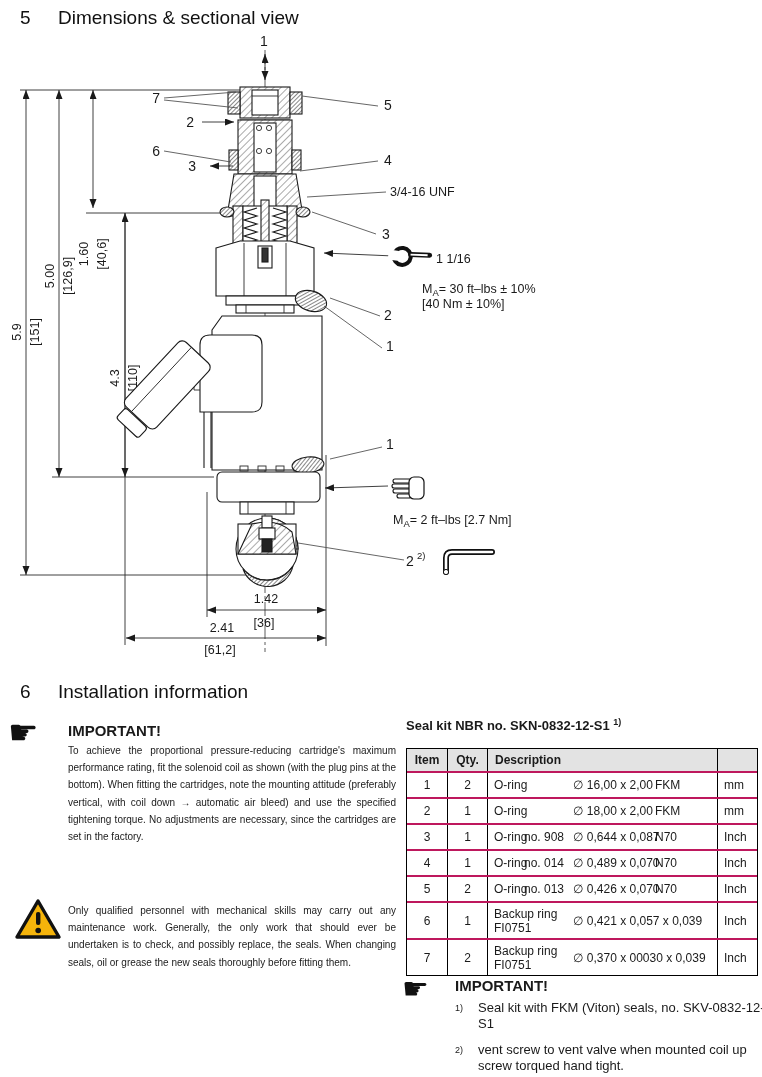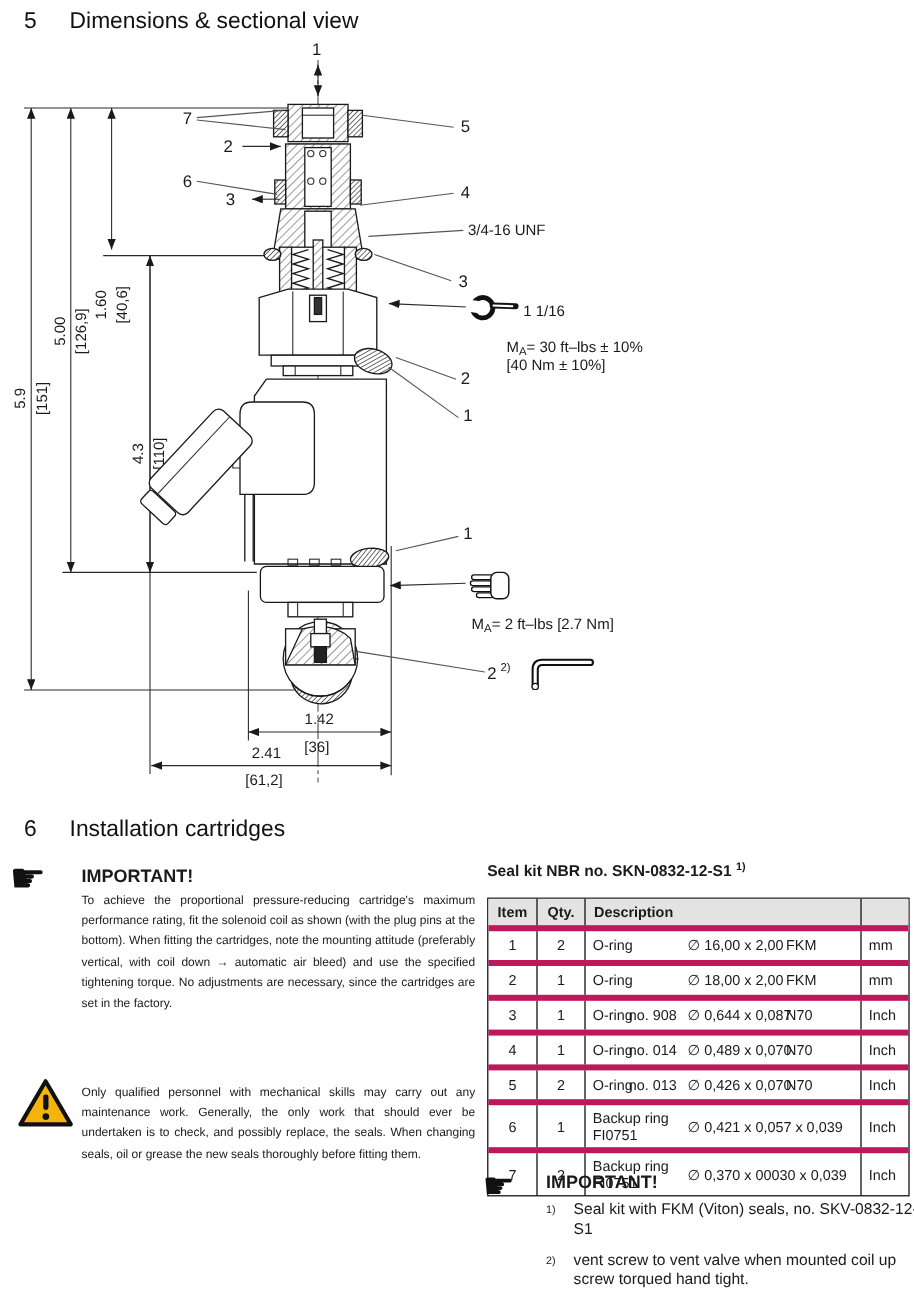--- a/index.html
+++ b/index.html
@@ -20,21 +20,21 @@
   .part{stroke:#1a1a1a;stroke-width:1.1;}
   .cl{stroke:#333;stroke-width:0.8;stroke-dasharray:14 3 3 3;fill:none;}
   
   .note-title{font-size:15px;font-weight:bold;}
   .note-body{font-size:10px;line-height:17.2px;text-align:justify;margin-top:3px;}
   .hand-glyph{font-size:34px;line-height:34px;color:#111;}
   
   .kit-title{position:absolute;left:406px;top:717px;font-size:13px;font-weight:bold;}
   .kit-title sup{font-size:9px;}
   .tbl{position:absolute;left:406px;top:748px;width:352px;border:1px solid #000;font-size:12px;box-sizing:border-box;}
-  .tr{display:flex;border-bottom:5px solid #be185d;height:24px;}
+  .tr{display:flex;border-bottom:2px solid #be185d;height:24px;}
   .tr:last-child{border-bottom:none;}
   .tr.tall{height:35px;}
   .tr.hdr{height:22px;background:#e3e3e3;font-weight:bold;}
   .td{border-right:1px solid #000;display:flex;align-items:center;box-sizing:border-box;}
   .td:last-child{border-right:none;}
   .c-item{width:41px;justify-content:center;}
   .c-qty{width:40px;justify-content:center;}
   .c-desc{width:230px;position:relative;}
   .c-desc.pad{padding-left:7px;}
   .c-unit{width:39px;padding-left:6px;text-align:center;}
@@ -253,21 +253,21 @@
     <g>
       <path d="M446,572 L446,558 Q446,552 452,552 L492,552" fill="none" stroke="#111" stroke-width="6" stroke-linecap="round"></path>
       <path d="M446,572 L446,558 Q446,552 452,552 L492,552" fill="none" stroke="#fff" stroke-width="2.6" stroke-linecap="round"></path>
       <circle cx="446" cy="572" r="2.6" fill="#fff" stroke="#111" stroke-width="1"></circle>
     </g>
   </g>
 </svg>
 
 <div class="sec-head" style="top:681px;">
   <span class="sec-num">6</span>
-  <span class="sec-title">Installation cartridges</span>
+  <span class="sec-title">Installation information</span>
 </div>
 
 <div class="abs hand-glyph" style="left:8px;top:715px;">☛</div>
 <div class="abs" style="left:68px;top:722px;width:328px;">
   <div class="note-title">IMPORTANT!</div>
   <div class="note-body">To achieve the proportional pressure-reducing cartridge's maximum performance rating, fit the solenoid coil as shown (with the plug pins at the bottom). When fitting the cartridges, note the mounting attitude (preferably vertical, with coil down → automatic air bleed) and use the specified tightening torque. No adjustments are necessary, since the cartridges are set in the factory.</div>
 </div>
 
 <svg class="abs" style="left:14px;top:897px;" width="48" height="44" viewBox="0 0 48 44">
   <path d="M24,4 L45,40 L3,40 Z" fill="#F5B40B" stroke="#111" stroke-width="3.4" stroke-linejoin="round"></path>

